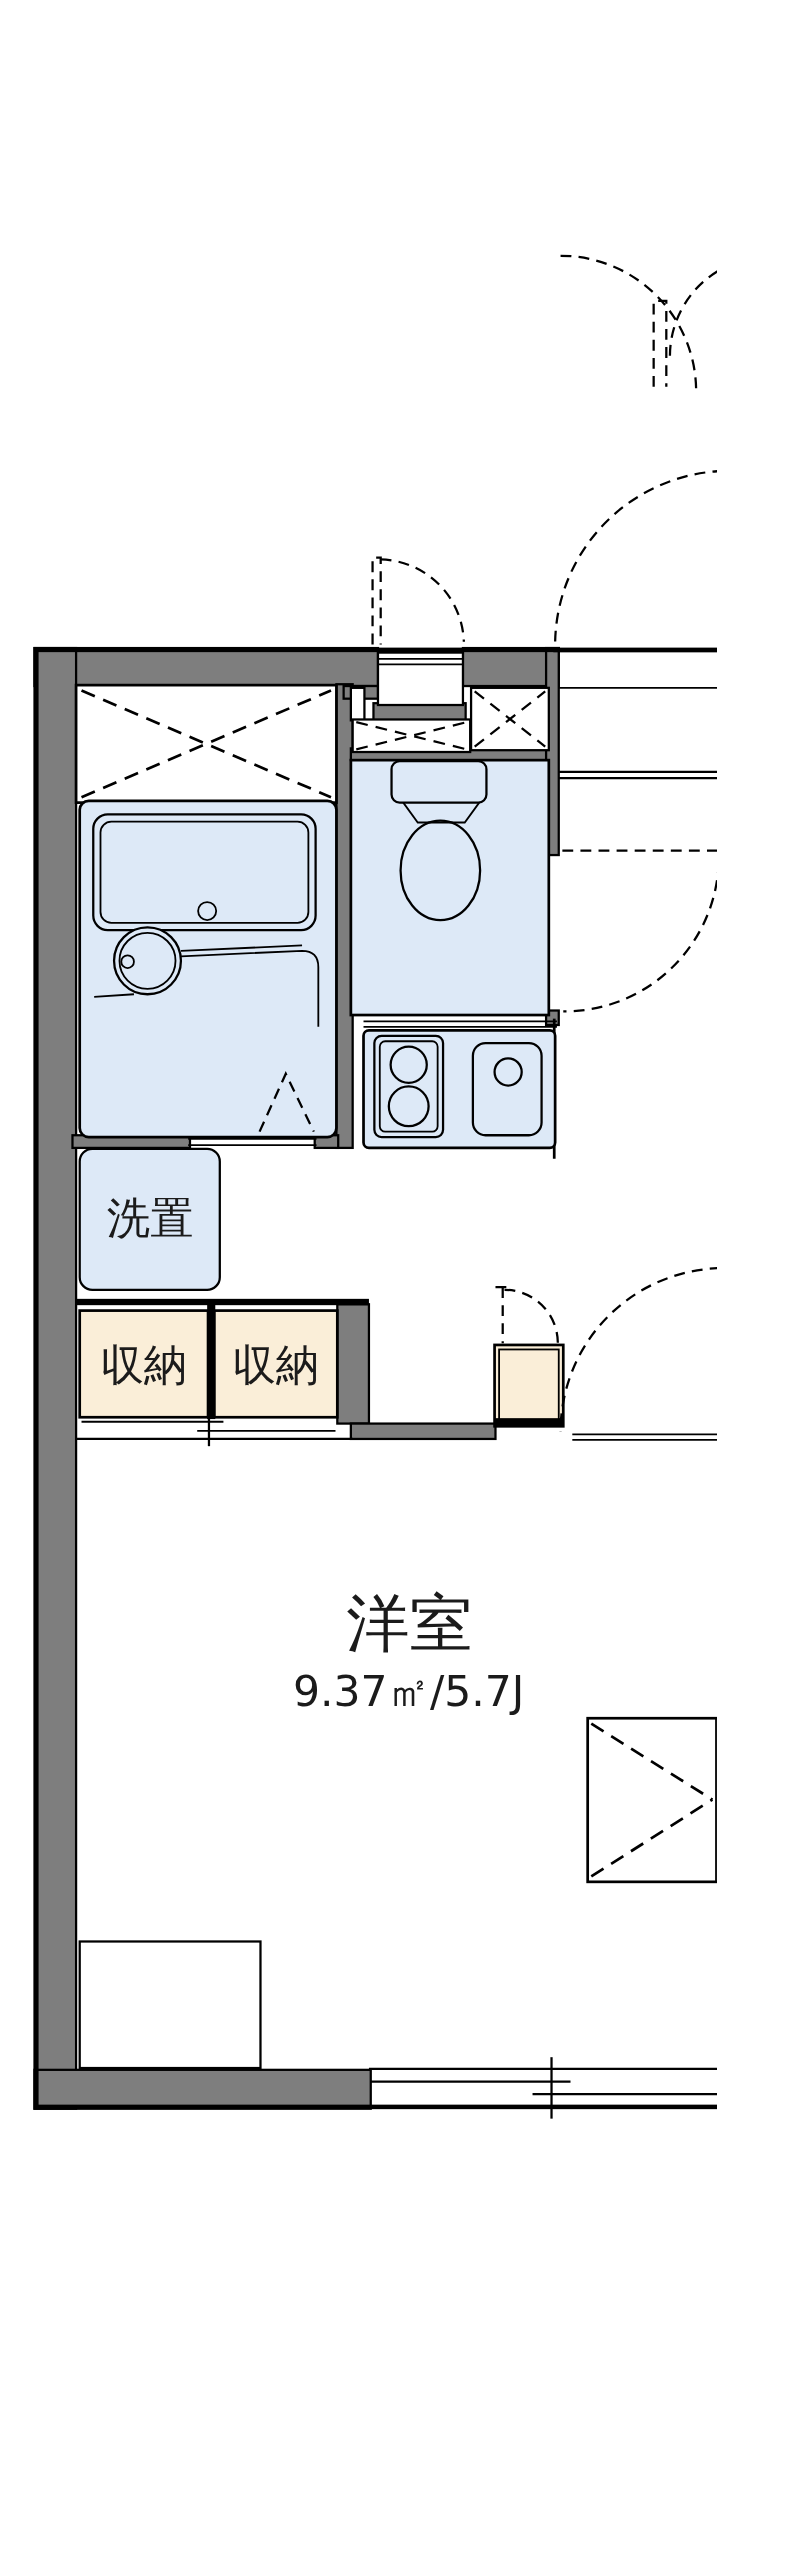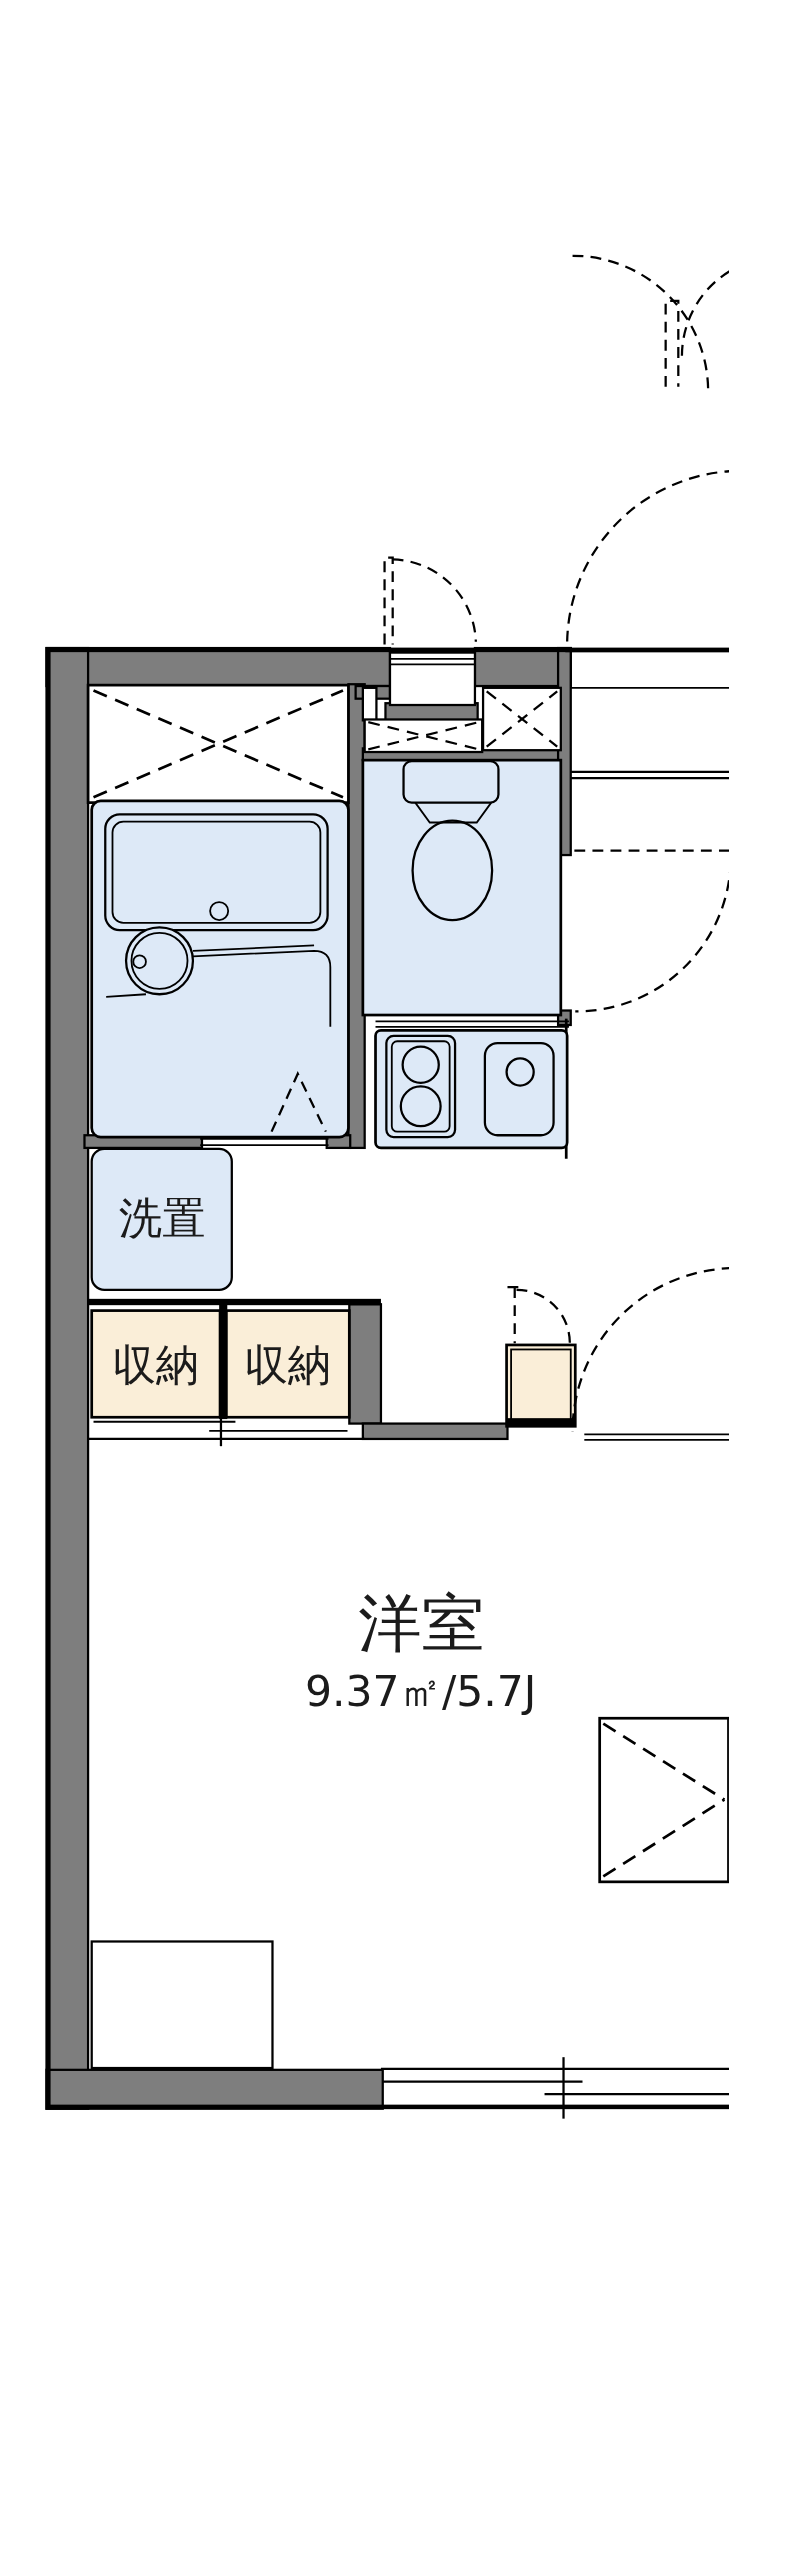--- a/index.html
+++ b/index.html
@@ -1,16 +1,16 @@
 <!DOCTYPE html>
 <html style="--wall-fill: #7e7e7e; --fixture-fill: #dde9f7; --storage-fill: #faeed8; --line: #000000; --text: #1b1b1b; --background: #ffffff;font-size:14.5px"><head>
 <meta charset="utf-8">
 <style>
   html,body{margin:0;padding:0;background:#fff;}
-  .page{position:relative;width:717px;height:2576px;background:var(--background,#fff);overflow:hidden;margin-left:12px;}
+  .page{position:relative;width:717px;height:2576px;background:var(--background,#fff);overflow:hidden;}
   svg{display:block;}
   .wall{fill:var(--wall-fill,#7e7e7e);stroke:var(--line,#000);stroke-width:2.5;}
   .blk{fill:var(--line,#000);stroke:none;}
   .whiteroom{fill:#fff;stroke:var(--line,#000);stroke-width:3;}
   .whiteroom2{fill:#fff;stroke:var(--line,#000);stroke-width:2.5;}
   .blue{fill:var(--fixture-fill,#dde9f7);stroke:var(--line,#000);stroke-width:3;}
   .bluefix{fill:var(--fixture-fill,#dde9f7);stroke:var(--line,#000);stroke-width:2.5;}
   .cream{fill:var(--storage-fill,#faeed8);stroke:var(--line,#000);stroke-width:3;}
   .fix{fill:none;stroke:var(--line,#000);stroke-width:2.5;}
   .fix2{fill:none;stroke:var(--line,#000);stroke-width:2;}

